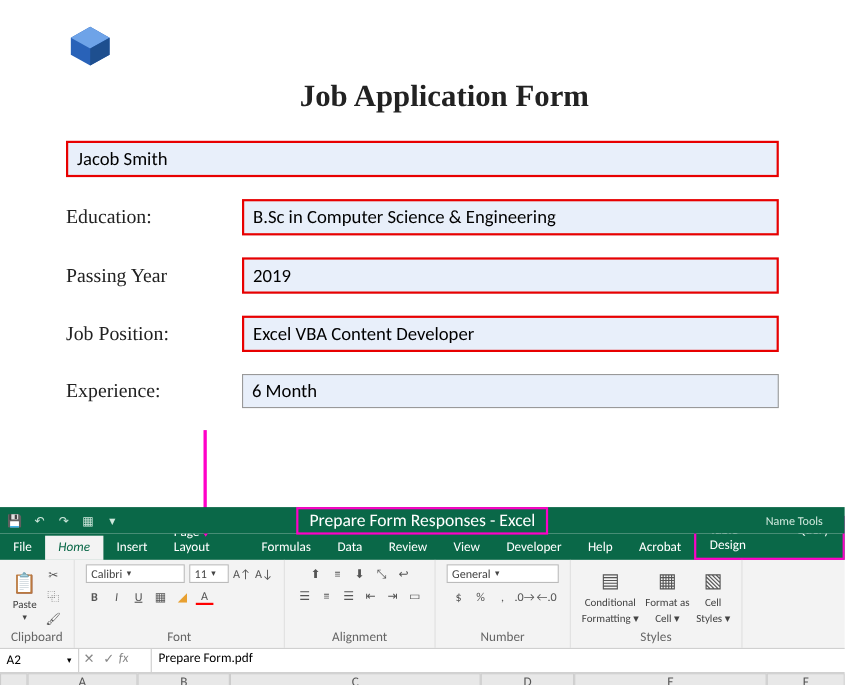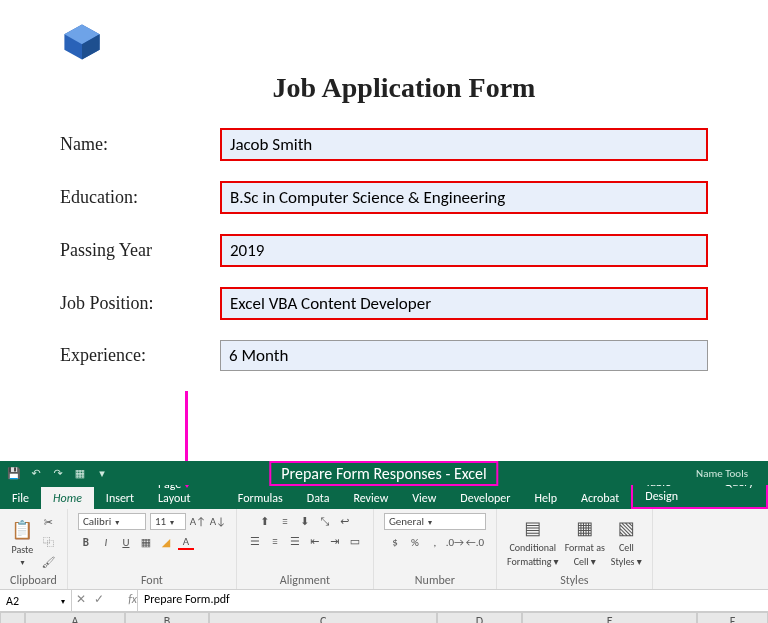--- a/index.html
+++ b/index.html
@@ -43,21 +43,21 @@
 .rib-label { font-size:12px; color:#666; margin-top:2px; }
 .rib-stack { display:flex; flex-direction:column; align-items:center; gap:1px; font-size:10px; color:#444; }
 .rib-ico { width:24px; height:24px; display:flex; align-items:center; justify-content:center; font-size:18px; color:#555; }
 .sel { border:1px solid #bbb; background:#fff; padding:1px 4px; font-size:11px; display:flex; align-items:center; gap:4px; }
 .btnrow { display:flex; gap:4px; align-items:center; }
 .minibtn { width:16px; height:16px; display:flex; align-items:center; justify-content:center; color:#555; font-size:11px; }
 
 
 .fxbar { display:flex; height:22px; border-bottom:1px solid #ccc; background:#fff; font-size:12px; }
 .namebox { width:72px; border-right:1px solid #ccc; padding:2px 6px; display:flex; align-items:center; gap:4px; }
-.fxlabel { width:30px; border-right:1px solid #ccc; text-align:right; font-style:italic; padding-top:2px; color:#888; }
+.fxlabel { width:30px; border-right:1px solid #ccc; text-align:left; font-style:italic; padding-top:2px; color:#888; }
 .fxcheck { width:18px; text-align:center; color:#888; padding-top:2px; }
 .fxinput { flex:1; padding:2px 6px; }
 
 
 .grid { font-size:12px; }
 .col-headers { display:flex; background:#e8e8e8; height:18px; }
 .ch-corner { width:26px; border:1px solid #ccc; background:#e8e8e8; }
 .ch { border:1px solid #ccc; text-align:center; color:#555; padding-top:1px; }
 
 .cA{width:104px}.cB{width:88px}.cC{width:237px}.cD{width:89px}.cE{width:182px}.cF{width:74px}
@@ -68,21 +68,20 @@
 <div class="pdf-form">
   <div class="logo">
     <svg viewBox="0 0 40 40">
         <polygon points="20,4 36,13 36,27 20,36 4,27 4,13" fill="#2962b8"></polygon>
         <polygon points="20,4 36,13 20,22 4,13" fill="#6ea3e8"></polygon>
         <polygon points="20,22 36,13 36,27 20,36" fill="#1e4f8f"></polygon>
       </svg>
   </div>
   <div class="form-title">Job Application Form</div>
   <div class="form-row">
-      <span class="form-label">Name:</span>
       <div class="form-field hl">Jacob Smith</div>
     </div>
   <div class="form-row">
       <span class="form-label">Education:</span>
       <div class="form-field hl">B.Sc in Computer Science &amp; Engineering</div>
     </div>
   <div class="form-row">
       <span class="form-label">Passing Year</span>
       <div class="form-field hl">2019</div>
     </div>
@@ -145,21 +144,21 @@
         <span class="minibtn">✂</span>
         <span class="minibtn">⿻</span>
         <span class="minibtn">🖌</span>
       </div>
     </div>
     <div class="rib-label">Clipboard</div>
   </div>
   <div class="rib-group">
     <div class="rib-controls" style="flex-direction:column;gap:4px;align-items:flex-start">
       <div class="btnrow">
-        <div class="sel" style="width:68px">
+        <div class="sel" style="width:90px">
             <span>Calibri</span>
             <span style="font-size:8px">▾</span>
           </div>
         <div class="sel" style="width:36px">
             <span>11</span>
             <span style="font-size:8px">▾</span>
           </div>
         <span class="minibtn">A↑</span>
         <span class="minibtn">A↓</span>
       </div>

